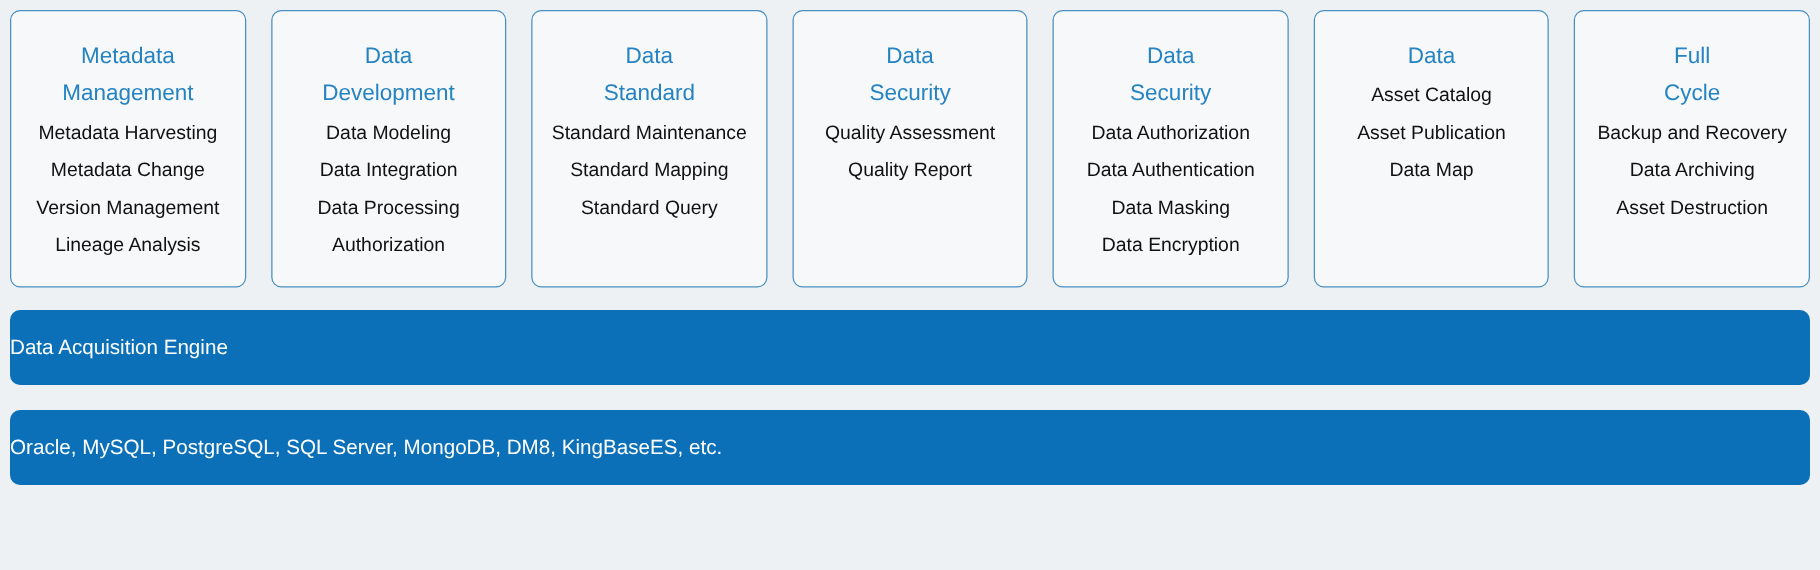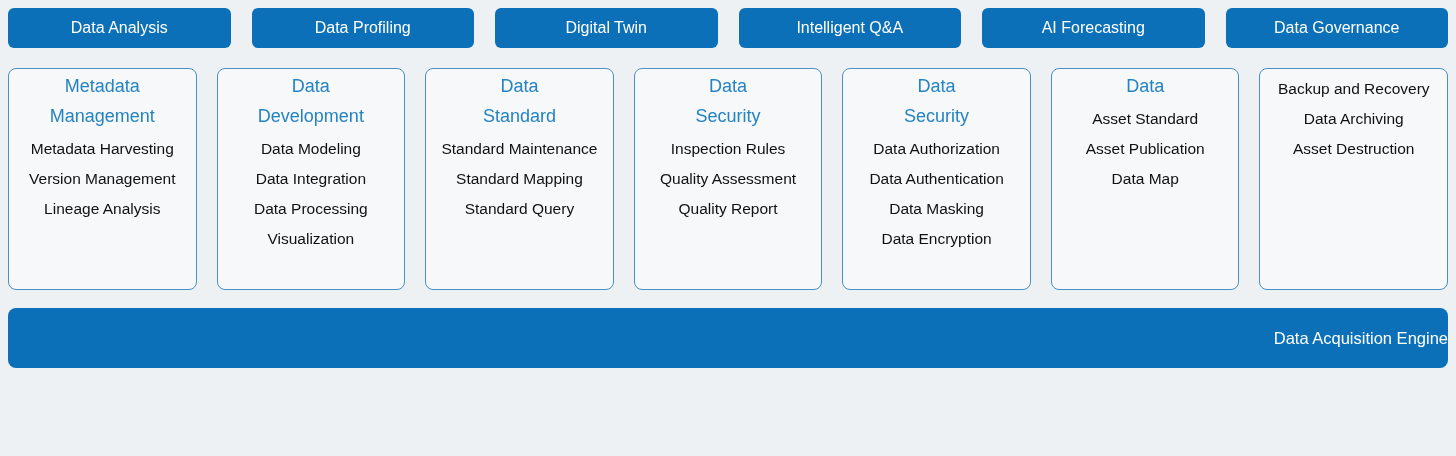--- a/index.html
+++ b/index.html
@@ -52,21 +52,21 @@
     flex: 0 0 222px;
     height: 222px;
     margin-bottom: 18px;
   }
   .card {
     flex: 1 1 0;
     background: var(--card-bg);
     border: 1px solid var(--card-border);
     border-radius: 8px;
     text-align: center;
-    padding-top: 2px;
+    padding-top: 20px;
     overflow: hidden;
   }
   .card-title {
     color: var(--card-title);
     font-size: 18px;
     line-height: 30px;
     white-space: nowrap;
   }
   .card-items { margin-top: 3px; }
   .card-item {
@@ -77,62 +77,55 @@
   }
   .bar {
     flex: 0 0 60px;
     height: 60px;
     background: var(--primary-blue);
     border-radius: 8px;
     color: var(--button-text);
     font-size: 16.5px;
     display: flex;
     align-items: center;
-    justify-content: flex-end;
+    justify-content: flex-start;
   }
   .bar-gap { margin-bottom: 20px; }
 </style>
 </head>
 <body>
 
 <div class="page">
 
-  <div class="top-row">
-    <button class="top-btn">Data Analysis</button>
-    <button class="top-btn">Data Profiling</button>
-    <button class="top-btn">Digital Twin</button>
-    <button class="top-btn">Intelligent Q&amp;A</button>
-    <button class="top-btn">AI Forecasting</button>
-    <button class="top-btn">Data Governance</button>
-  </div>
 
   <div class="cards-row">
 
     <div class="card">
       <div class="card-title">
         <div>Metadata</div>
         <div>Management</div>
       </div>
       <div class="card-items">
         <div class="card-item">Metadata Harvesting</div>
+        <div class="card-item">Metadata Change</div>
         <div class="card-item">Version Management</div>
         <div class="card-item">Lineage Analysis</div>
       </div>
     </div>
 
     <div class="card">
       <div class="card-title">
         <div>Data</div>
         <div>Development</div>
       </div>
       <div class="card-items">
         <div class="card-item">Data Modeling</div>
         <div class="card-item">Data Integration</div>
         <div class="card-item">Data Processing</div>
-        <div class="card-item">Visualization</div>
+        <div class="card-item">Authorization</div>
       </div>
     </div>
 
     <div class="card">
       <div class="card-title">
         <div>Data</div>
         <div>Standard</div>
       </div>
       <div class="card-items">
         <div class="card-item">Standard Maintenance</div>
@@ -140,21 +133,20 @@
         <div class="card-item">Standard Query</div>
       </div>
     </div>
 
     <div class="card">
       <div class="card-title">
         <div>Data</div>
         <div>Security</div>
       </div>
       <div class="card-items">
-        <div class="card-item">Inspection Rules</div>
         <div class="card-item">Quality Assessment</div>
         <div class="card-item">Quality Report</div>
       </div>
     </div>
 
     <div class="card">
       <div class="card-title">
         <div>Data</div>
         <div>Security</div>
       </div>
@@ -164,34 +156,41 @@
         <div class="card-item">Data Masking</div>
         <div class="card-item">Data Encryption</div>
       </div>
     </div>
 
     <div class="card">
       <div class="card-title">
         <div>Data</div>
       </div>
       <div class="card-items">
-        <div class="card-item">Asset Standard</div>
+        <div class="card-item">Asset Catalog</div>
         <div class="card-item">Asset Publication</div>
         <div class="card-item">Data Map</div>
       </div>
     </div>
 
     <div class="card">
+      <div class="card-title">
+        <div>Full</div>
+        <div>Cycle</div>
+      </div>
       <div class="card-items">
         <div class="card-item">Backup and Recovery</div>
         <div class="card-item">Data Archiving</div>
         <div class="card-item">Asset Destruction</div>
       </div>
     </div>
 
   </div>
 
   <div class="bar bar-gap">
     <span>Data Acquisition Engine</span>
   </div>
 
+  <div class="bar">
+    <span>Oracle, MySQL, PostgreSQL, SQL Server, MongoDB, DM8, KingBaseES, etc.</span>
+  </div>
 
 </div>
 
 </body></html>

